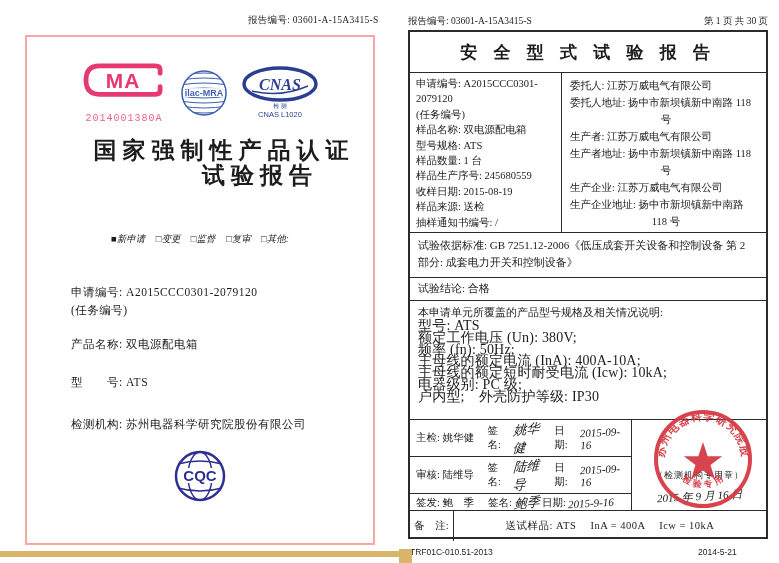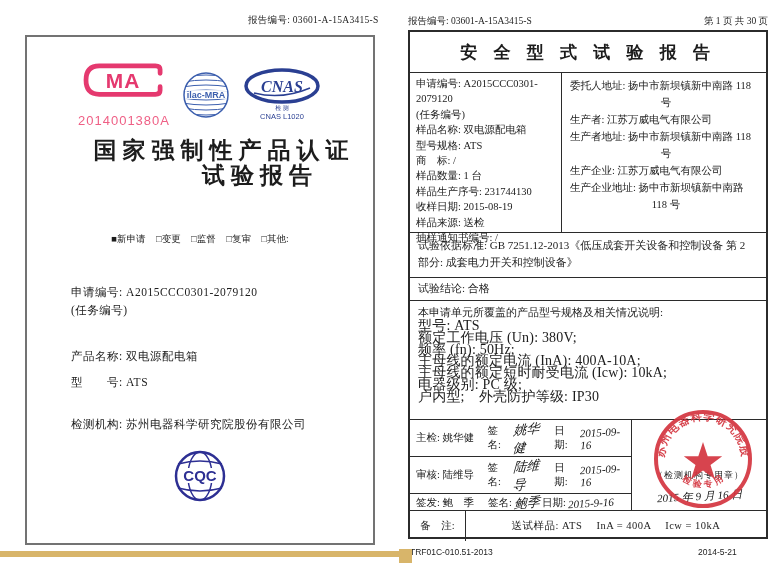--- a/index.html
+++ b/index.html
@@ -4,29 +4,29 @@
 <style>
   html,body{margin:0;padding:0;}
   body{
     width:779px;height:563px;position:relative;overflow:hidden;
     background:#ffffff;color:#1c1c1c;
     font-family:"Liberation Serif","DejaVu Serif",serif;
   }
   .abs{position:absolute;}
   
   .lp-report-no{left:248px;top:14px;font-size:9.5px;letter-spacing:.3px;}
-  .lp-box{left:25px;top:35px;width:346px;height:506px;border:2px solid #737373;background:#fff;}
+  .lp-box{left:25px;top:35px;width:346px;height:506px;border:2px solid #fca5a5;background:#fff;}
   .lp-logos{position:absolute;left:0;top:24px;width:100%;display:flex;justify-content:center;align-items:center;gap:12px;}
   .cma-wrap{text-align:center;}
-  .cma-number{color:#ef5f85;font-size:13px;letter-spacing:1px;margin-top:10px;font-family:Liberation Sans, sans-serif;}
+  .cma-number{color:#ef5f85;font-size:10px;letter-spacing:1px;margin-top:10px;font-family:Liberation Mono, monospace;}
   .lp-title{position:absolute;left:0;width:100%;text-align:center;font-size:23px;letter-spacing:6px;font-weight:600;margin-left:24px;}
   .lp-title1{top:98px;}
   .lp-title2{top:123px;padding-left:36px;}
   .lp-checks{position:absolute;left:0;top:196px;width:100%;text-align:center;font-size:9.5px;}
-  .lp-checks span{margin:16px 4px;}
+  .lp-checks span{margin:16px 4px;font-style:italic;}
   .lp-field{position:absolute;left:44px;font-size:11.5px;letter-spacing:.5px;}
   .lp-cqc{position:absolute;left:0;top:412px;width:100%;display:flex;justify-content:center;}
   
   .rp-header{left:408px;top:15px;width:360px;display:flex;justify-content:space-between;font-size:9.5px;}
   .rp-table{left:408px;top:30px;width:360px;height:509px;border:2px solid #2b2b2b;background:#fff;display:flex;flex-direction:column;box-sizing:border-box;}
   .row{border-bottom:1.5px solid #2b2b2b;box-sizing:border-box;}
   .rp-title{height:41px;display:flex;align-items:center;justify-content:center;font-size:17px;letter-spacing:6px;font-weight:600;flex:none;}
   .rp-info{height:160px;display:flex;flex:none;}
   .rp-info-left{width:152px;border-right:1.5px solid #2b2b2b;padding:3px 4px 0 6px;box-sizing:border-box;font-size:10.5px;line-height:15.4px;}
   .rp-info-right{flex:1;padding:4px 4px 0 8px;box-sizing:border-box;font-size:10.5px;line-height:17px;}
@@ -40,21 +40,21 @@
   .sign-left{width:222px;border-right:1.5px solid #2b2b2b;display:flex;flex-direction:column;box-sizing:border-box;}
   .sign-row{flex:1;display:flex;align-items:center;padding-left:6px;font-size:10.5px;border-bottom:1.5px solid #2b2b2b;box-sizing:border-box;}
   .sign-row:last-child{border-bottom:none;}
   .sign-role{width:72px;display:inline-block;}
   .hw{display:inline-block;font-style:italic;transform:rotate(-5deg) skewX(-8deg);font-size:13px;color:#141414;margin:0 2px;}
   .hw-date{display:inline-block;font-style:italic;transform:rotate(-3deg);font-size:11px;color:#141414;margin-left:2px;}
   .stamp-cell{flex:1;position:relative;}
   .stamp-note{position:absolute;left:0;bottom:28px;width:100%;text-align:center;font-size:9px;letter-spacing:1px;}
   .stamp-date{position:absolute;left:0;bottom:6px;width:100%;text-align:center;font-size:10px;}
   .rp-remark{height:30px;display:flex;align-items:stretch;border-bottom:none;flex:none;}
-  .remark-label{width:56px;border-right:1.5px solid #2b2b2b;display:flex;align-items:center;justify-content:center;font-size:10.5px;box-sizing:border-box;}
+  .remark-label{width:44px;border-right:1.5px solid #2b2b2b;display:flex;align-items:center;justify-content:center;font-size:10.5px;box-sizing:border-box;}
   .remark-content{flex:1;display:flex;align-items:center;justify-content:center;font-size:10.5px;letter-spacing:.5px;}
   .rp-footer-left{left:410px;top:547px;font-size:8.5px;font-family:"Liberation Sans",sans-serif;}
   .rp-footer-right{left:698px;top:547px;font-size:8.5px;font-family:"Liberation Sans",sans-serif;}
   .stamp-svg{position:absolute;left:650px;top:406px;opacity:.92;pointer-events:none;}
   .desk-strip{left:0;top:551px;width:412px;height:6px;background:#d8b56a;}
   .desk-strip2{left:399px;top:549px;width:13px;height:14px;background:#d8b56a;}
 </style>
 </head>
 <body>
 
@@ -108,21 +108,21 @@
   <div class="lp-checks">
     <span>■新申请</span>
     <span>□变更</span>
     <span>□监督</span>
     <span>□复审</span>
     <span>□其他:</span>
   </div>
 
   <div class="lp-field" style="top:248px;">申请编号: A2015CCC0301-2079120</div>
   <div class="lp-field" style="top:266px;">(任务编号)</div>
-  <div class="lp-field" style="top:312px;">产品名称: 双电源配电箱</div>
+  <div class="lp-field" style="top:300px;">产品名称: 双电源配电箱</div>
   <div class="lp-field" style="top:338px;">型　　号: ATS</div>
   <div class="lp-field" style="top:380px;">检测机构: 苏州电器科学研究院股份有限公司</div>
 
   <div class="lp-cqc">
     <svg width="54" height="54" viewBox="0 0 54 54">
       <circle cx="27" cy="27" r="24" fill="none" stroke="#2d2f93" stroke-width="2.5"></circle>
       <ellipse cx="27" cy="27" rx="12" ry="24" fill="none" stroke="#2d2f93" stroke-width="1.5"></ellipse>
       <path d="M5 15 Q27 9 49 15" fill="none" stroke="#2d2f93" stroke-width="1.5"></path>
       <path d="M5 39 Q27 45 49 39" fill="none" stroke="#2d2f93" stroke-width="1.5"></path>
       <rect x="6" y="19" width="42" height="15" fill="#ffffff"></rect>
@@ -139,40 +139,40 @@
 <div class="abs rp-table">
 
   <div class="row rp-title">安 全 型 式 试 验 报 告</div>
 
   <div class="row rp-info">
     <div class="rp-info-left">
       <div>申请编号: A2015CCC0301-2079120</div>
       <div>(任务编号)</div>
       <div>样品名称: 双电源配电箱</div>
       <div>型号规格: ATS</div>
-      <div>商　标: /</div>
       <div>样品数量: 1 台</div>
-      <div>样品生产序号: 231744130</div>
+      <div>样品生产序号: 245680559</div>
       <div>收样日期: 2015-08-19</div>
       <div>样品来源: 送检</div>
       <div>抽样通知书编号: /</div>
     </div>
     <div class="rp-info-right">
+      <div>委托人: 江苏万威电气有限公司</div>
       <div>委托人地址: 扬中市新坝镇新中南路 118</div>
       <div class="center">号</div>
       <div>生产者: 江苏万威电气有限公司</div>
       <div>生产者地址: 扬中市新坝镇新中南路 118</div>
       <div class="center">号</div>
       <div>生产企业: 江苏万威电气有限公司</div>
       <div>生产企业地址: 扬中市新坝镇新中南路</div>
       <div class="center">118 号</div>
     </div>
   </div>
 
-  <div class="row rp-standard">试验依据标准: GB 7251.12-2013《低压成套开关设备和控制设备 第 2 部分: 成套电力开关和控制设备》</div>
+  <div class="row rp-standard">试验依据标准: GB 7251.12-2006《低压成套开关设备和控制设备 第 2 部分: 成套电力开关和控制设备》</div>
 
   <div class="row rp-conclusion">试验结论: 合格</div>
 
   <div class="row rp-coverage">
     <div class="rp-coverage-title">本申请单元所覆盖的产品型号规格及相关情况说明:</div>
     <div class="spec-line">型号: ATS</div>
     <div class="spec-line">额定工作电压 (Un): 380V;</div>
     <div class="spec-line">频率 (fn): 50Hz;</div>
     <div class="spec-line">主母线的额定电流 (InA): 400A-10A;</div>
     <div class="spec-line">主母线的额定短时耐受电流 (Icw): 10kA;</div>

